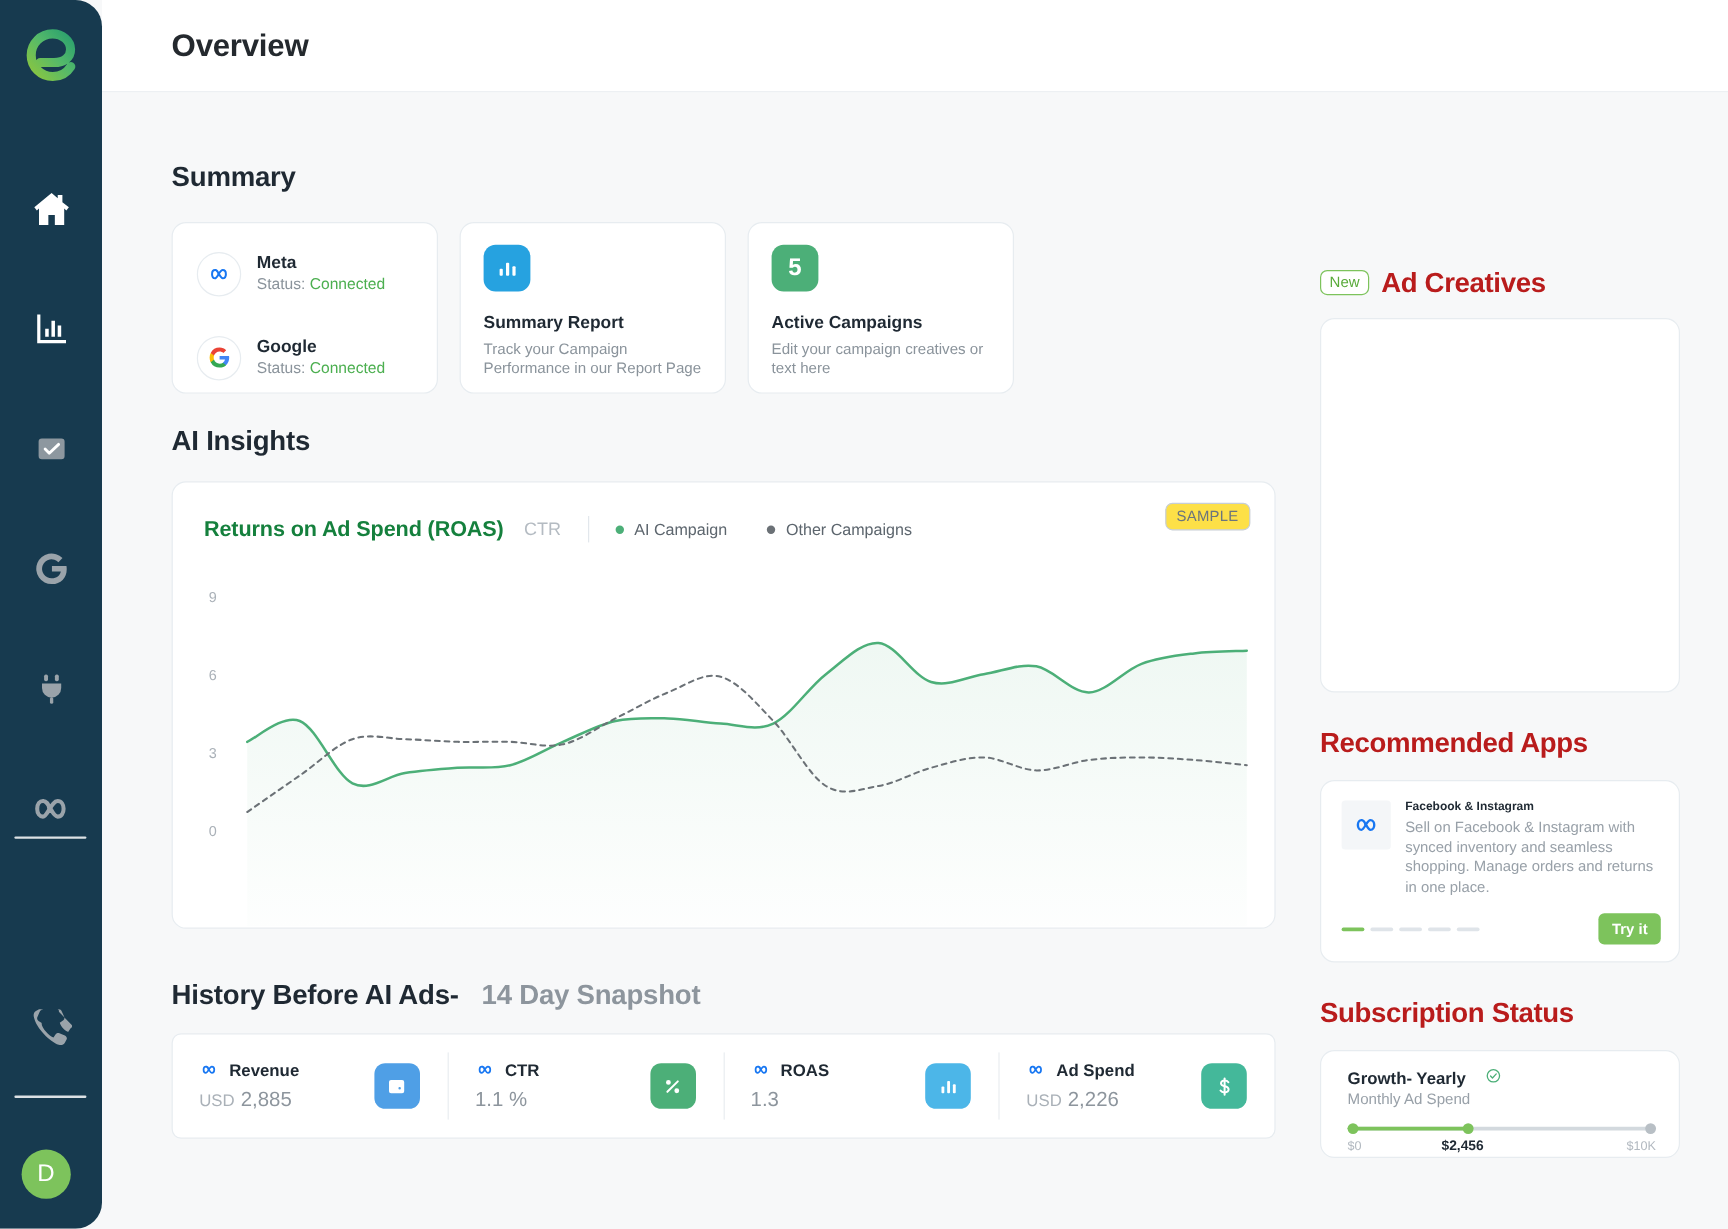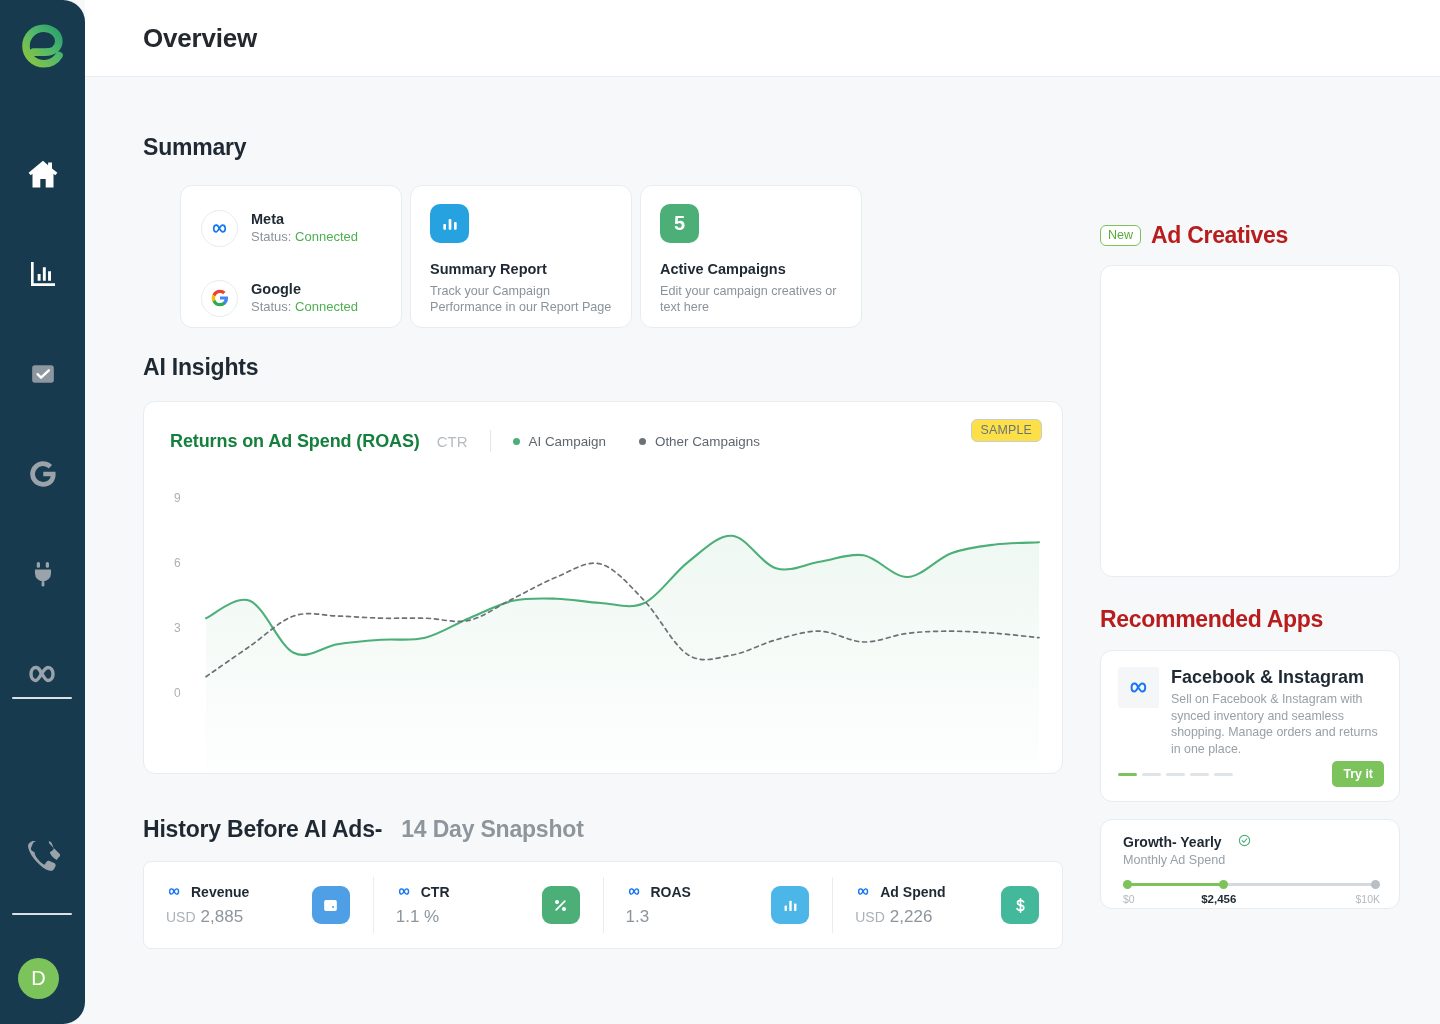--- a/index.html
+++ b/index.html
@@ -73,21 +73,21 @@
   .col-left { width: 995px; flex: 0 0 995px; padding: 0 0 0 58px; }
   .col-right { flex: 1; padding-right: 60px; padding-left: 20px; }
 
   .section-title {
     font-size: 23px; font-weight: 700; color: #1f2933;
     letter-spacing: -.2px;
   }
 
   
   .summary-title { margin-top: 57px; }
-  .summary-row { margin-top: 24px; display: flex; gap: 8px; margin-left: 37px; }
+  .summary-row { margin-top: 24px; display: flex; gap: 18px; }
   .card {
     background: #fff; border: 1px solid #e7ecf0; border-radius: 12px;
   }
   .card-connect { width: 222px; height: 143px; padding: 18px 20px; }
   .connect-row { display: flex; align-items: center; gap: 13px; height: 48px; }
   .connect-row + .connect-row { margin-top: 22px; }
   .connect-badge {
     width: 37px; height: 37px; border-radius: 50%;
     border: 1px solid #e7ecf0; background: #fff;
     display: flex; align-items: center; justify-content: center; flex: 0 0 37px;
@@ -164,21 +164,21 @@
   .apps-card {
     margin-top: 17px; width: 300px; height: 152px;
     background: #fff; border: 1px solid #e7ecf0; border-radius: 12px;
     padding: 16px 17px 0 17px; position: relative;
   }
   .apps-row { display: flex; gap: 12px; }
   .apps-logo {
     width: 41px; height: 41px; background: #f4f6f8; border-radius: 3px;
     display: flex; align-items: center; justify-content: center; flex: 0 0 41px;
   }
-  .apps-name { font-size: 18px; font-weight: 700; color: #1f2933; }
+  .apps-name { font-size: 10px; font-weight: 700; color: #1f2933; }
   .apps-desc { margin-top: 3px; font-size: 12.4px; color: #98a0a8; line-height: 1.33; }
   .apps-foot { position: absolute; left: 17px; right: 15px; bottom: 14px;
     display: flex; align-items: center; justify-content: space-between; }
   .dots { display: flex; gap: 5px; align-items: center; }
   .dot { width: 19px; height: 3px; border-radius: 2px; background: #dfe4e9; }
   .dot.on { background: #7dc35c; }
   .try-btn {
     background: #7dc35c; color: #fff; font-size: 12.4px; font-weight: 700;
     border: none; border-radius: 5px; padding: 6px 11px; cursor: pointer;
   }
@@ -495,20 +495,21 @@
                 <span class="dot on"></span>
                 <span class="dot"></span>
                 <span class="dot"></span>
                 <span class="dot"></span>
                 <span class="dot"></span>
               </div>
             <button class="try-btn">Try it</button>
           </div>
         </div>
 
+        <div class="rc-title rc-title-2">Subscription Status</div>
 
         <div class="sub-card">
           <div class="sub-plan">
             <span>Growth- Yearly</span>
             <span>
               <svg width="13" height="13" viewBox="0 0 24 24" fill="none" stroke="#4caf78" stroke-width="2">
                   <circle cx="12" cy="12" r="9.5"></circle>
                   <path d="M7.6 12.3l3 3 5.8-6.2" stroke-linecap="round" stroke-linejoin="round"></path>
                 </svg>
             </span>

